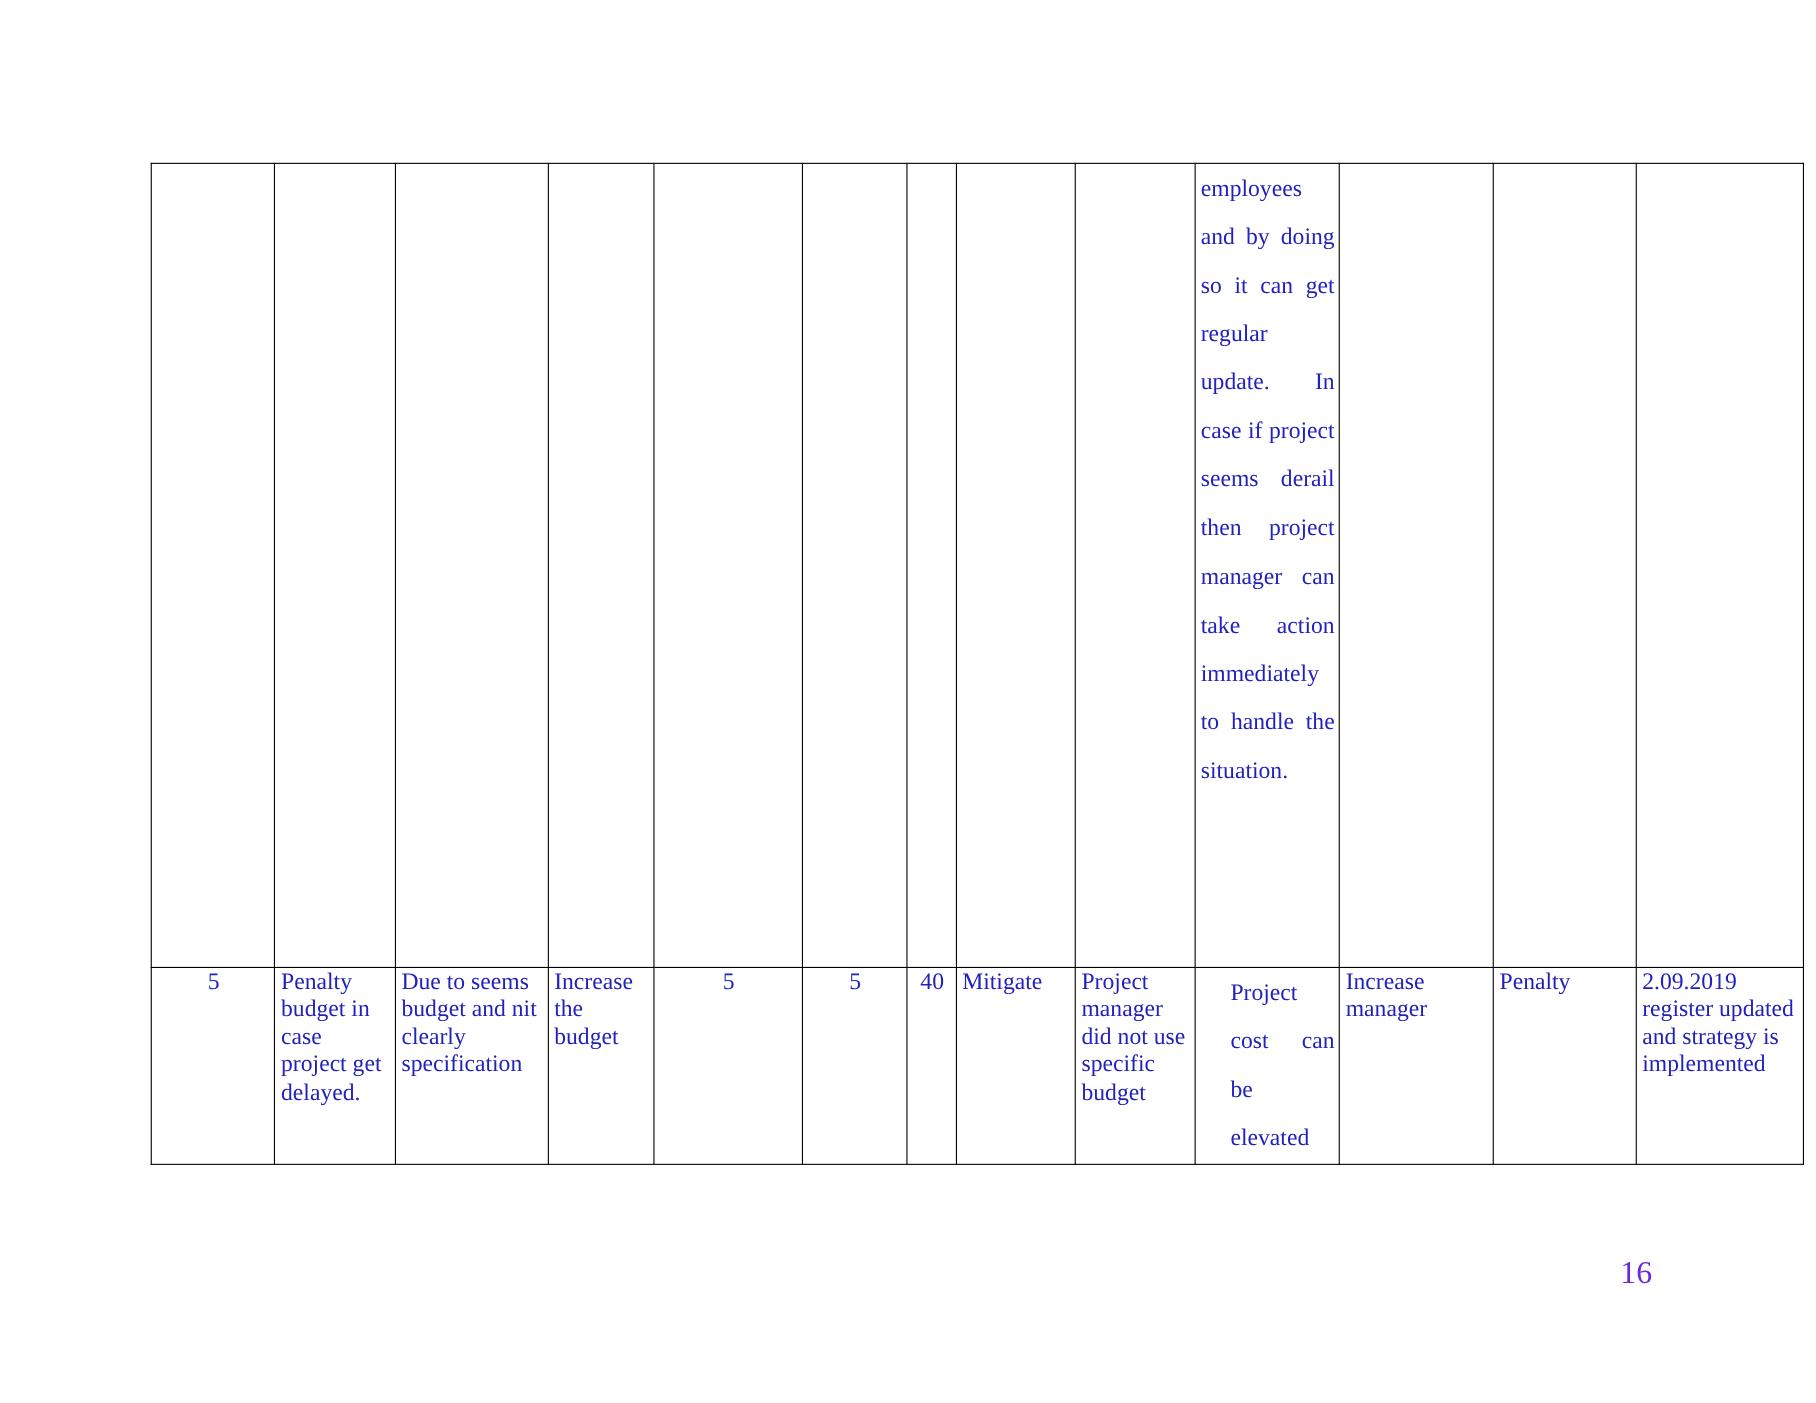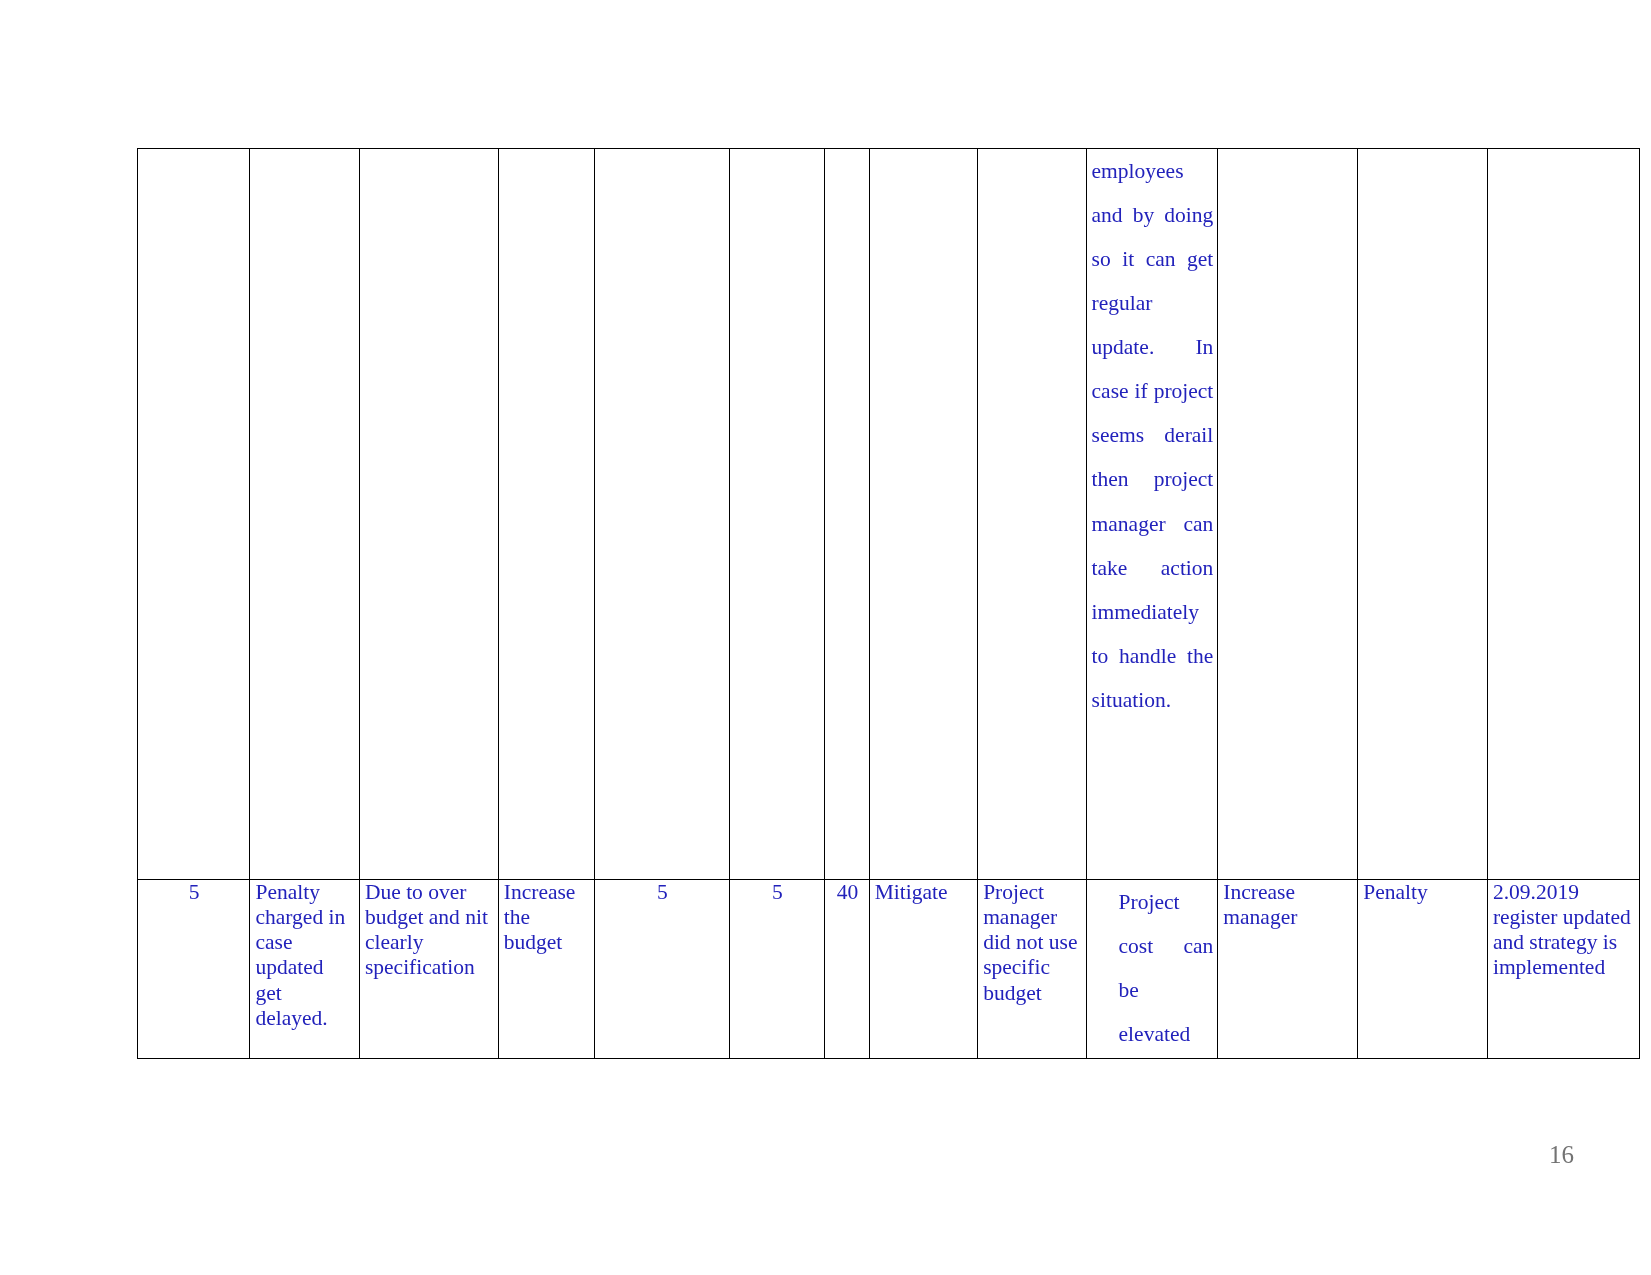--- a/index.html
+++ b/index.html
@@ -63,24 +63,24 @@
   td.num {
     text-align: center;
   }
 
   
   tr.row-data td { height: 170px; }
 
   
   .page-number {
     position: absolute;
-    left: 1549px;
+    left: 1473px;
     top: 1141px;
-    font-size: 25px;
-    color: #737373;
+    font-size: 29px;
+    color: #6d28d9;
     font-family: "Liberation Serif", "DejaVu Serif", serif;
   }
 </style>
 </head>
 <body>
 
 <div class="page">
 
   <table class="risk-table">
     <colgroup>
@@ -109,22 +109,22 @@
         <td></td>
         <td></td>
         <td></td>
         <td class="narrative">employees and by doing so it can get regular update. In case if project seems derail then project manager can take action immediately to handle the situation.</td>
         <td></td>
         <td></td>
         <td></td>
       </tr>
       <tr class="row-data">
         <td class="num">5</td>
-        <td>Penalty charged in case updated get delayed.</td>
-        <td>Due to over budget and nit clearly specification</td>
+        <td>Penalty budget in case project get delayed.</td>
+        <td>Due to seems budget and nit clearly specification</td>
         <td>Increase the budget</td>
         <td class="num">5</td>
         <td class="num">5</td>
         <td class="num">40</td>
         <td>Mitigate</td>
         <td>Project manager did not use specific budget</td>
         <td class="narrative lower">Project cost can be elevated</td>
         <td>Increase manager</td>
         <td>Penalty</td>
         <td>2.09.2019 register updated and strategy is implemented</td>

